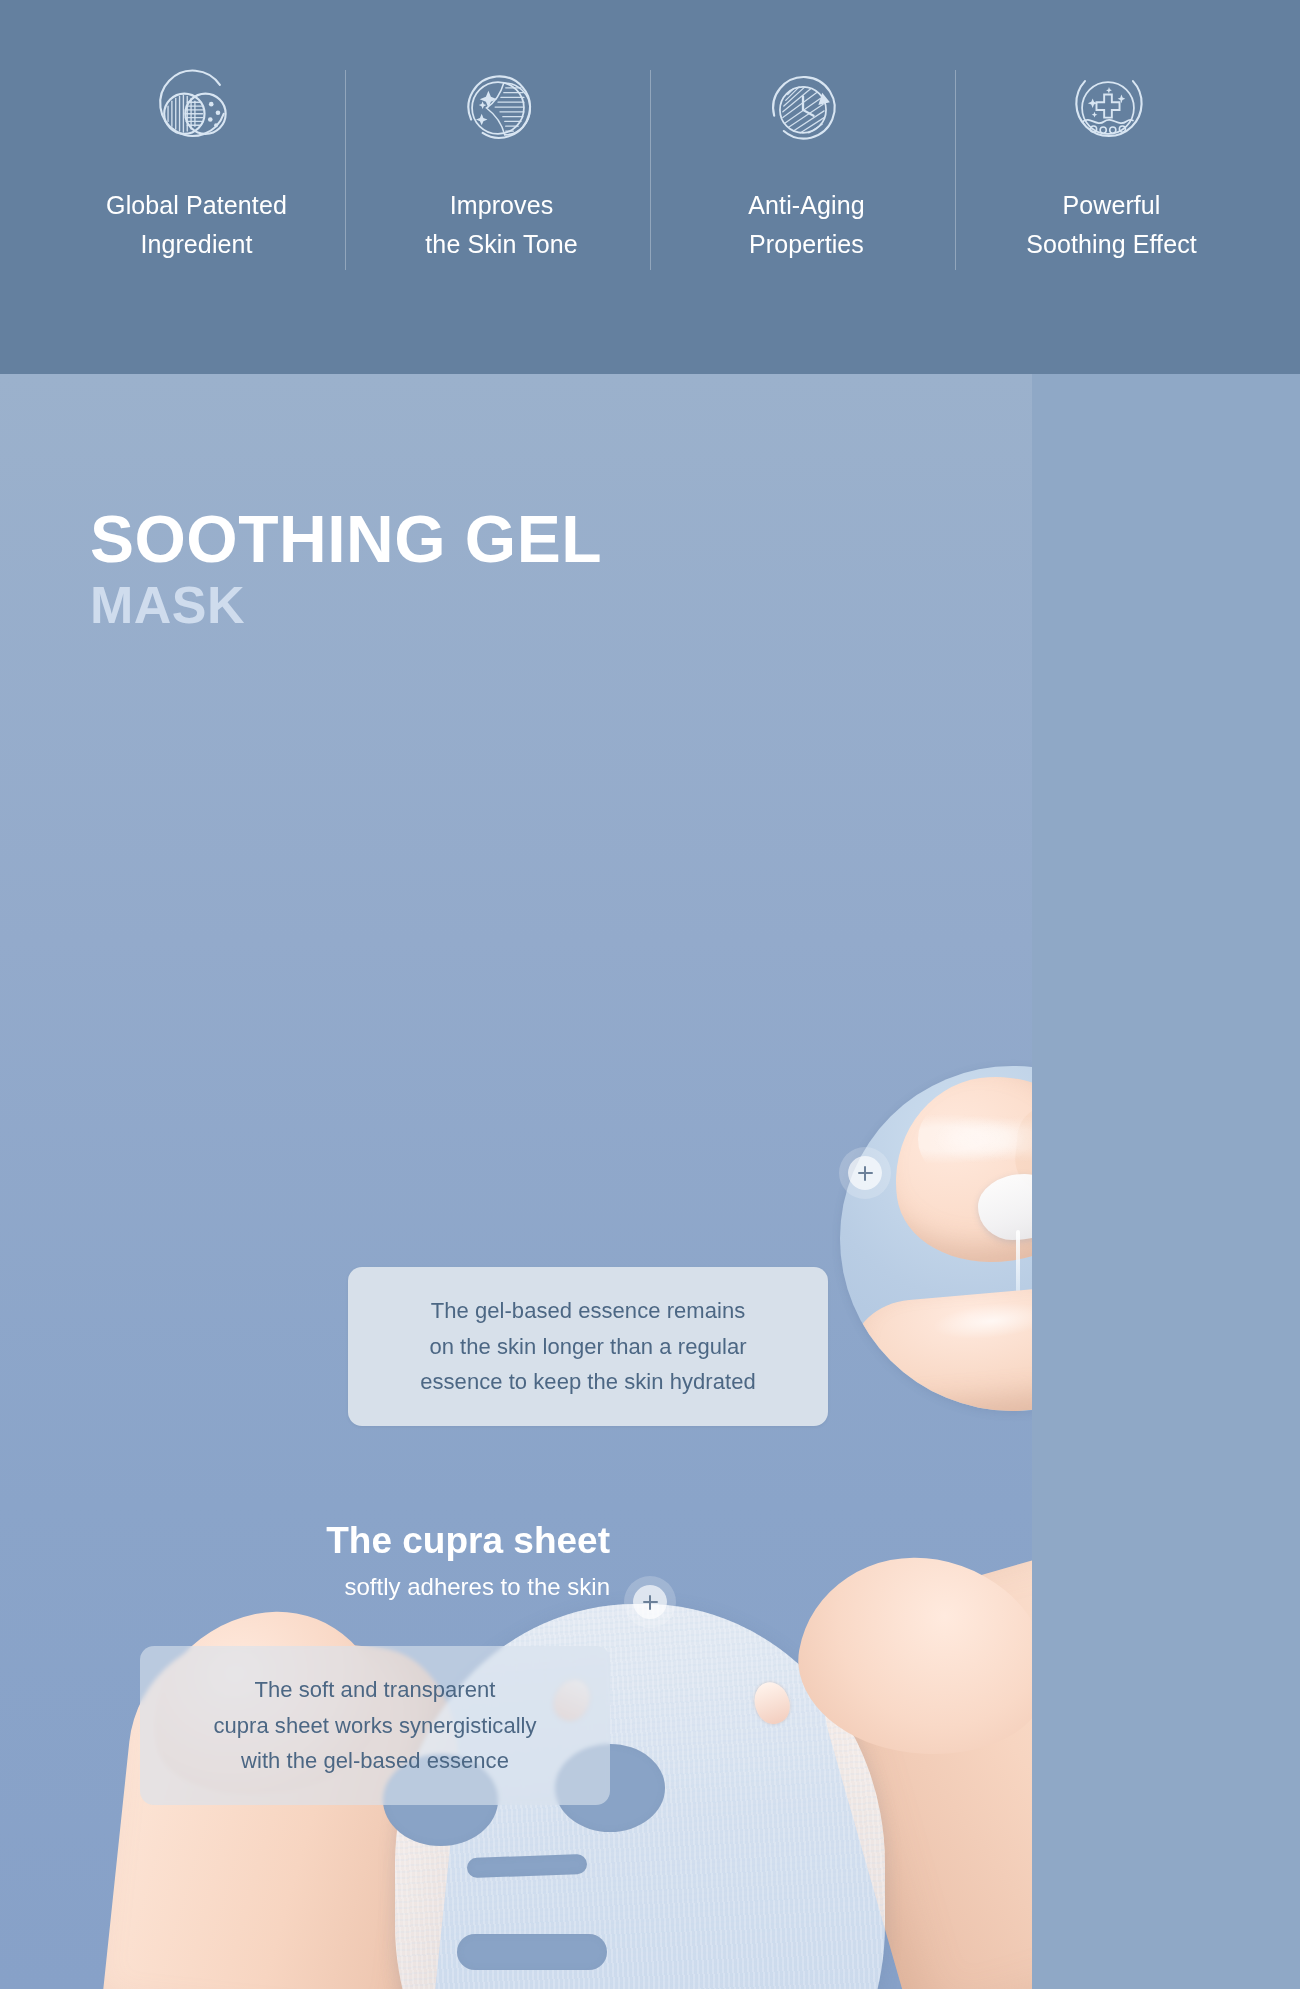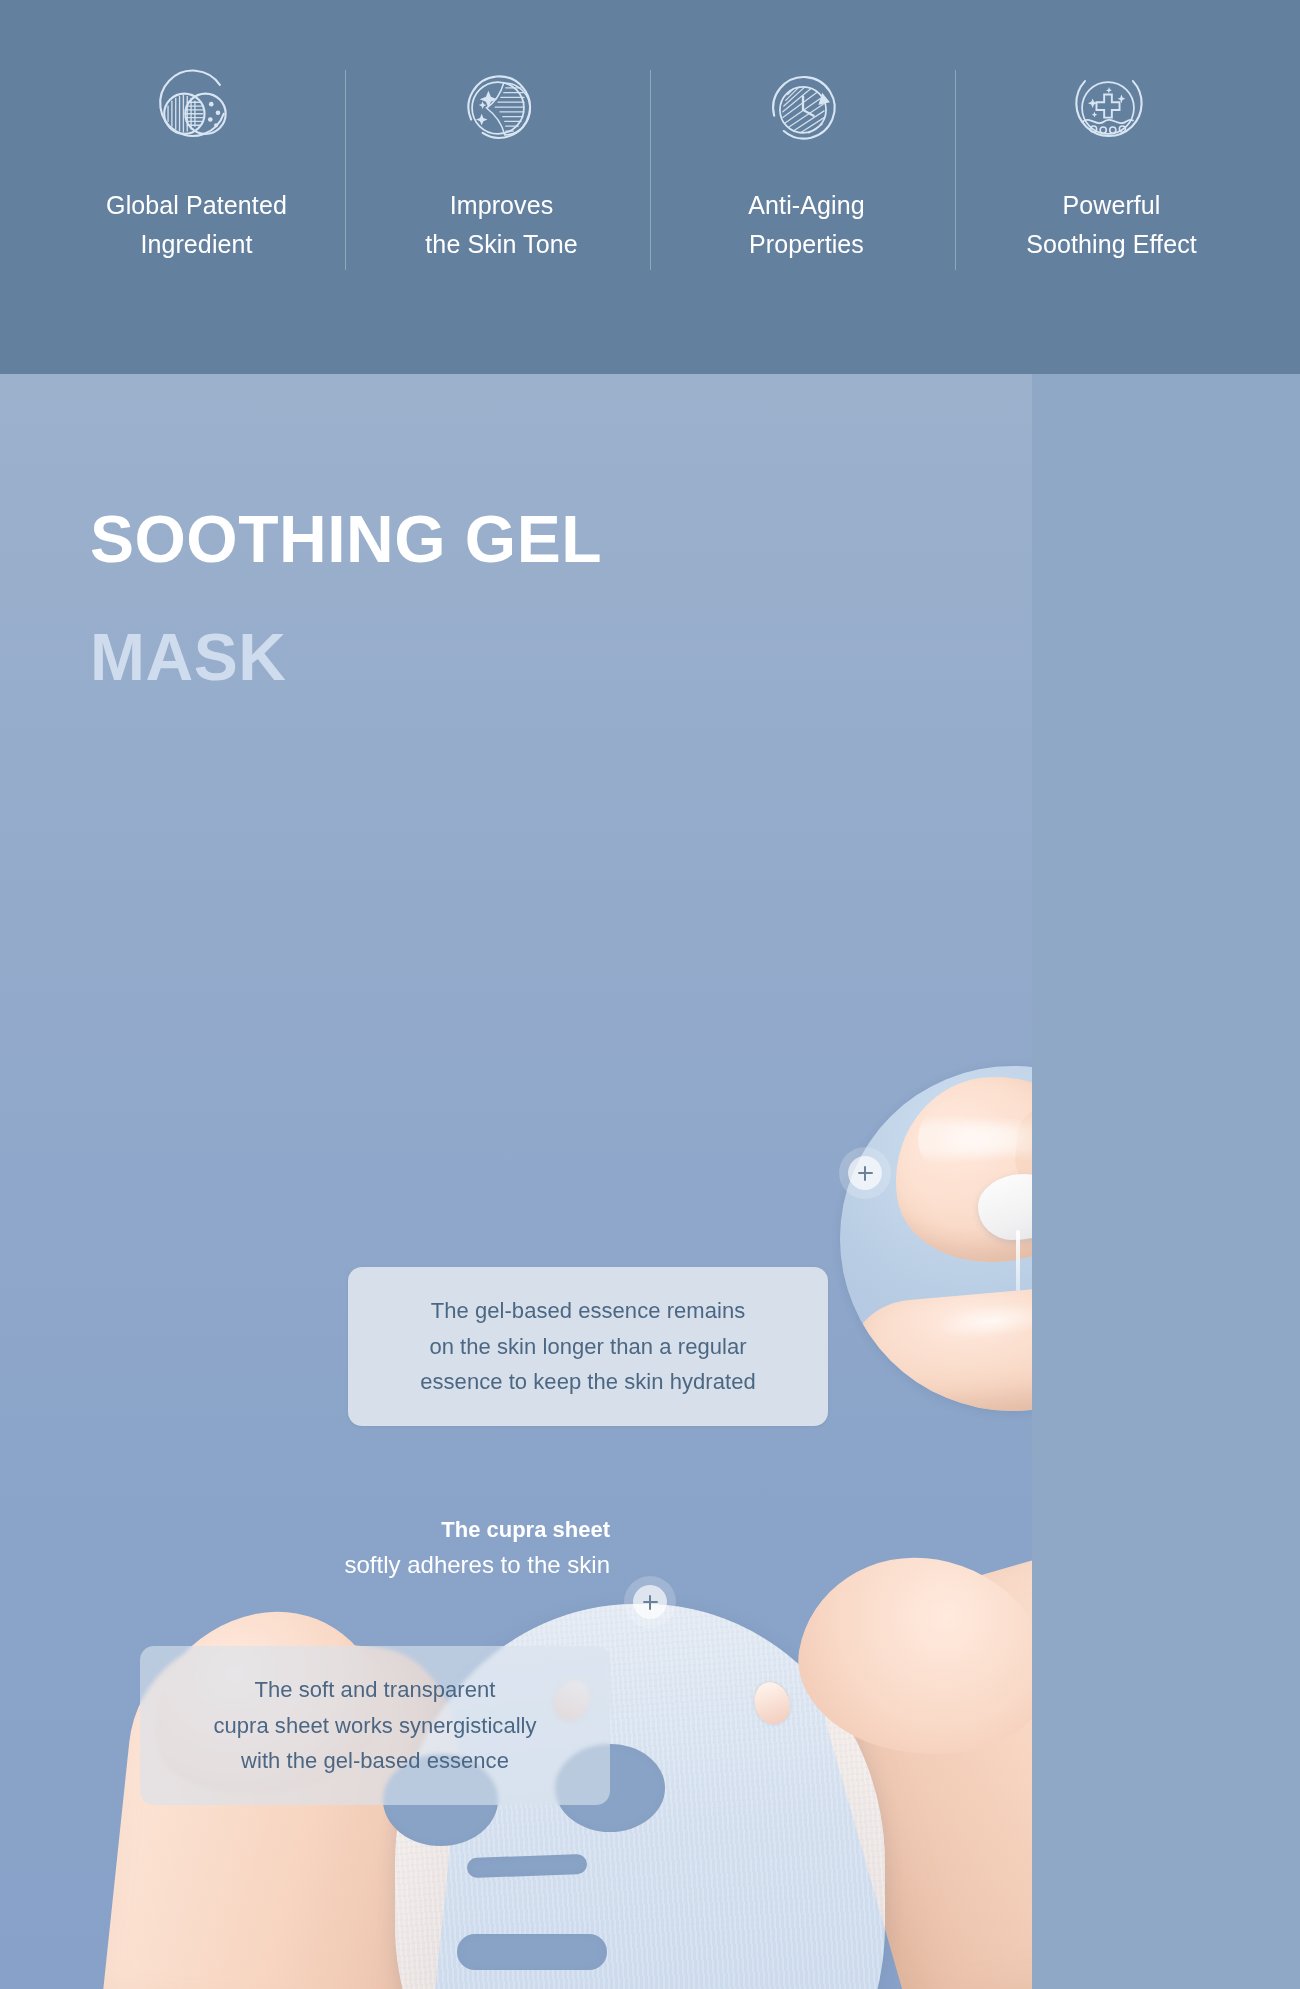--- a/index.html
+++ b/index.html
@@ -50,22 +50,22 @@
     overflow:hidden;
   }
 
   
   .headline{ position:absolute; left:90px; top:130px; }
   .headline .line1{
     font-size:66px; font-weight:700; color:#ffffff;
     letter-spacing:.5px; line-height:1.08;
   }
   .headline .line2{
-    font-size:66px; font-weight:700; color:#cfdced;
-    letter-spacing:.5px; line-height:1.18;margin-top:44px;
+    font-size:52px; font-weight:700; color:#cfdced;
+    letter-spacing:.5px; line-height:1.18;
   }
 
   
   .sec1-text{
     position:absolute; right:658px; top:400px;
     text-align:right; width:560px;
   }
   .sec1-text .t1{
     font-size:29px; color:#ffffff; font-weight:400; line-height:1.45;
     letter-spacing:.1px; white-space:nowrap;
@@ -174,21 +174,21 @@
   .plus-marker::before{ width:15px; height:2px; }
   .plus-marker::after{ width:2px; height:15px; }
   .plus-1{ left:848px; top:782px; }
   .plus-2{ left:633px; top:1211px; }
 
   
   .sec2-text{
     position:absolute; left:180px; top:1140px; width:430px; text-align:right;
   }
   .sec2-text .t1{
-    font-size:22px; color:#ffffff; font-weight:700; line-height:1.48;
+    font-size:37px; color:#ffffff; font-weight:700; line-height:1.48;
     white-space:nowrap;
   }
   .sec2-text .t2{
     font-size:24px; color:#ffffff; font-weight:400; line-height:1.48;
     white-space:nowrap;
   }
 
   
   .mask-scene{
     position:absolute; left:0; top:1080px; width:1300px; height:535px;

